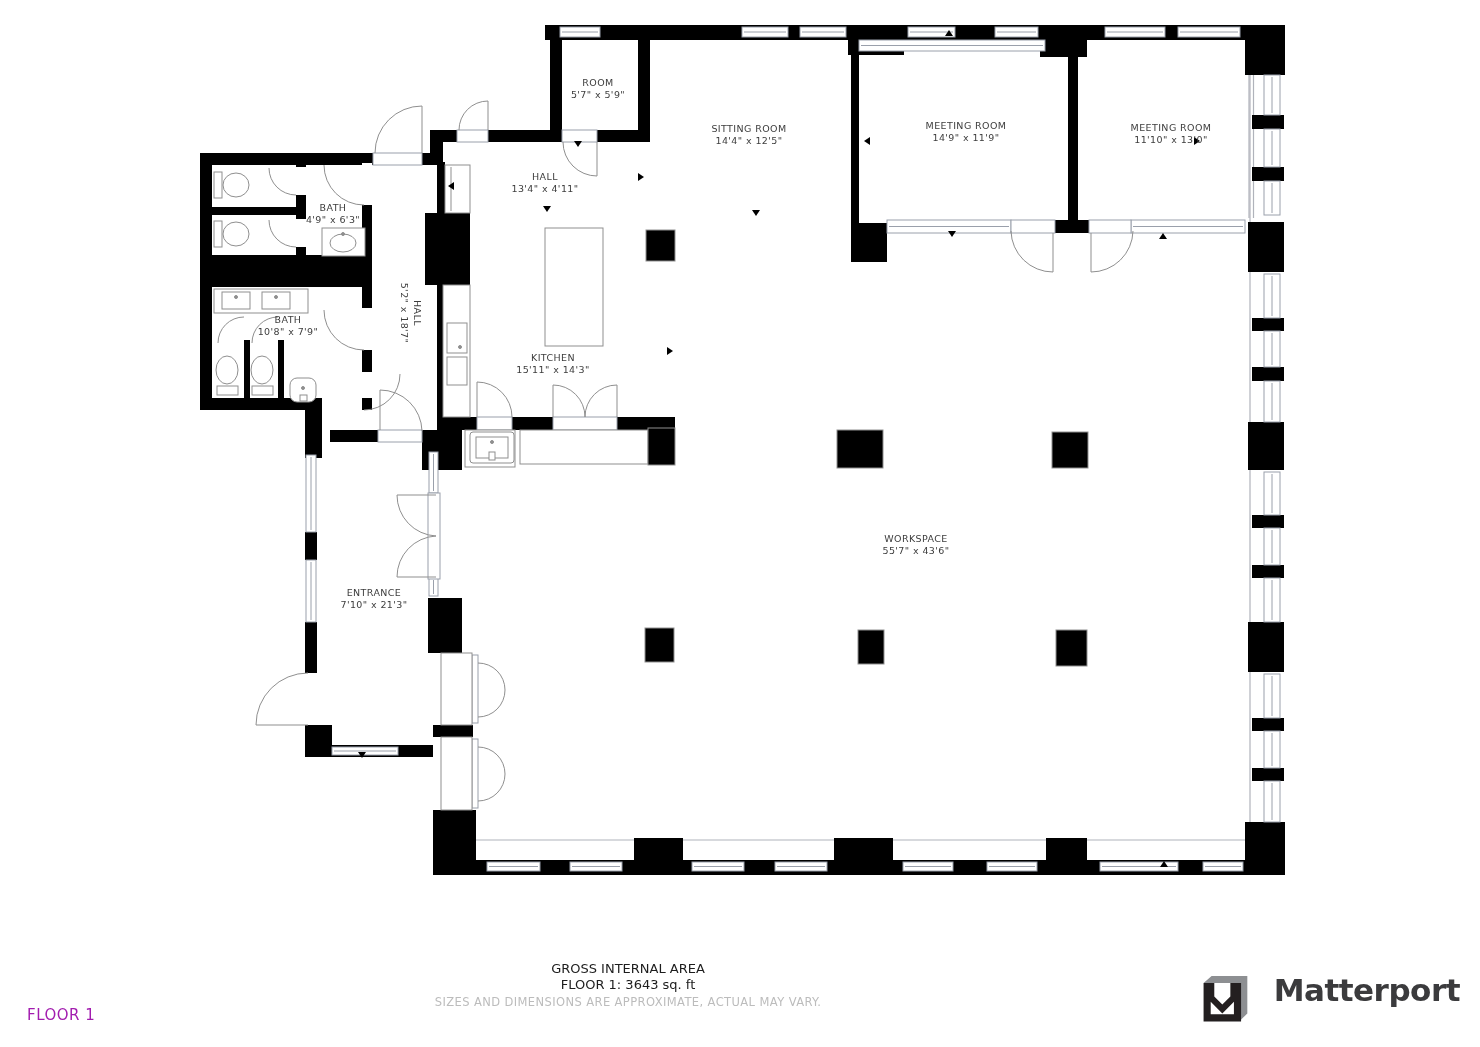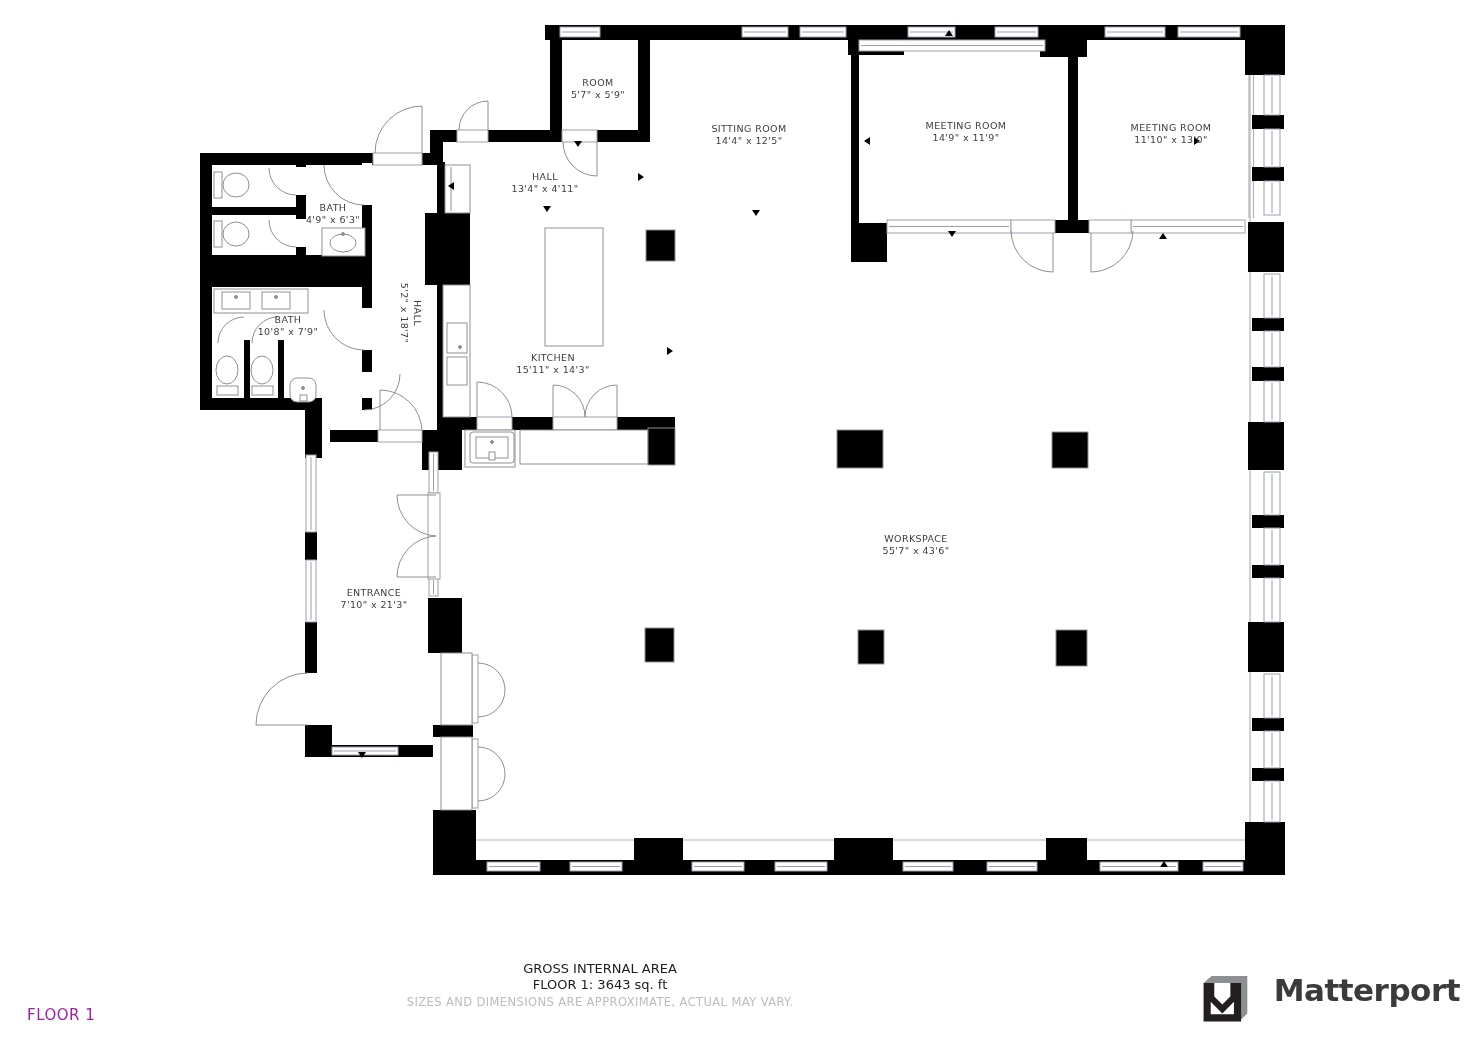--- a/index.html
+++ b/index.html
@@ -1,21 +1,21 @@
 <!DOCTYPE html>
 <html><head>
 <meta charset="utf-8">
 <style>
   html,body{margin:0;padding:0;background:#fff;}
   #page{position:relative;width:1480px;height:1047px;background:#fff;overflow:hidden;
         font-family:"DejaVu Sans", sans-serif;}
   #plan{position:absolute;left:0;top:0;}
   .lbl{font:9.5px "DejaVu Sans", sans-serif;fill:#3d3d3d;letter-spacing:.4px;text-anchor:middle;}
   #footer-block{position:absolute;left:0;top:961px;width:1200px;text-align:center;color:#1d1d1d;
-                font-size:13px;line-height:16px;}
+                font-size:13px;line-height:16px;padding-left:28px;}
   #footer-block .disclaimer{font-size:11.5px;color:#bcbcbc;letter-spacing:.4px;margin-top:1px;}
   #floor-label{position:absolute;left:27px;top:1006px;font-size:15px;color:#a21caf;letter-spacing:.5px;}
   #brand{position:absolute;right:20px;top:972px;display:flex;align-items:flex-start;gap:24px;}
   #brand .wordmark{font-size:31px;font-weight:700;color:#3b3b3d;letter-spacing:-.5px;
                    font-family:"DejaVu Sans", sans-serif;}
 </style>
 </head>
 <body>
 
 <div id="page">

